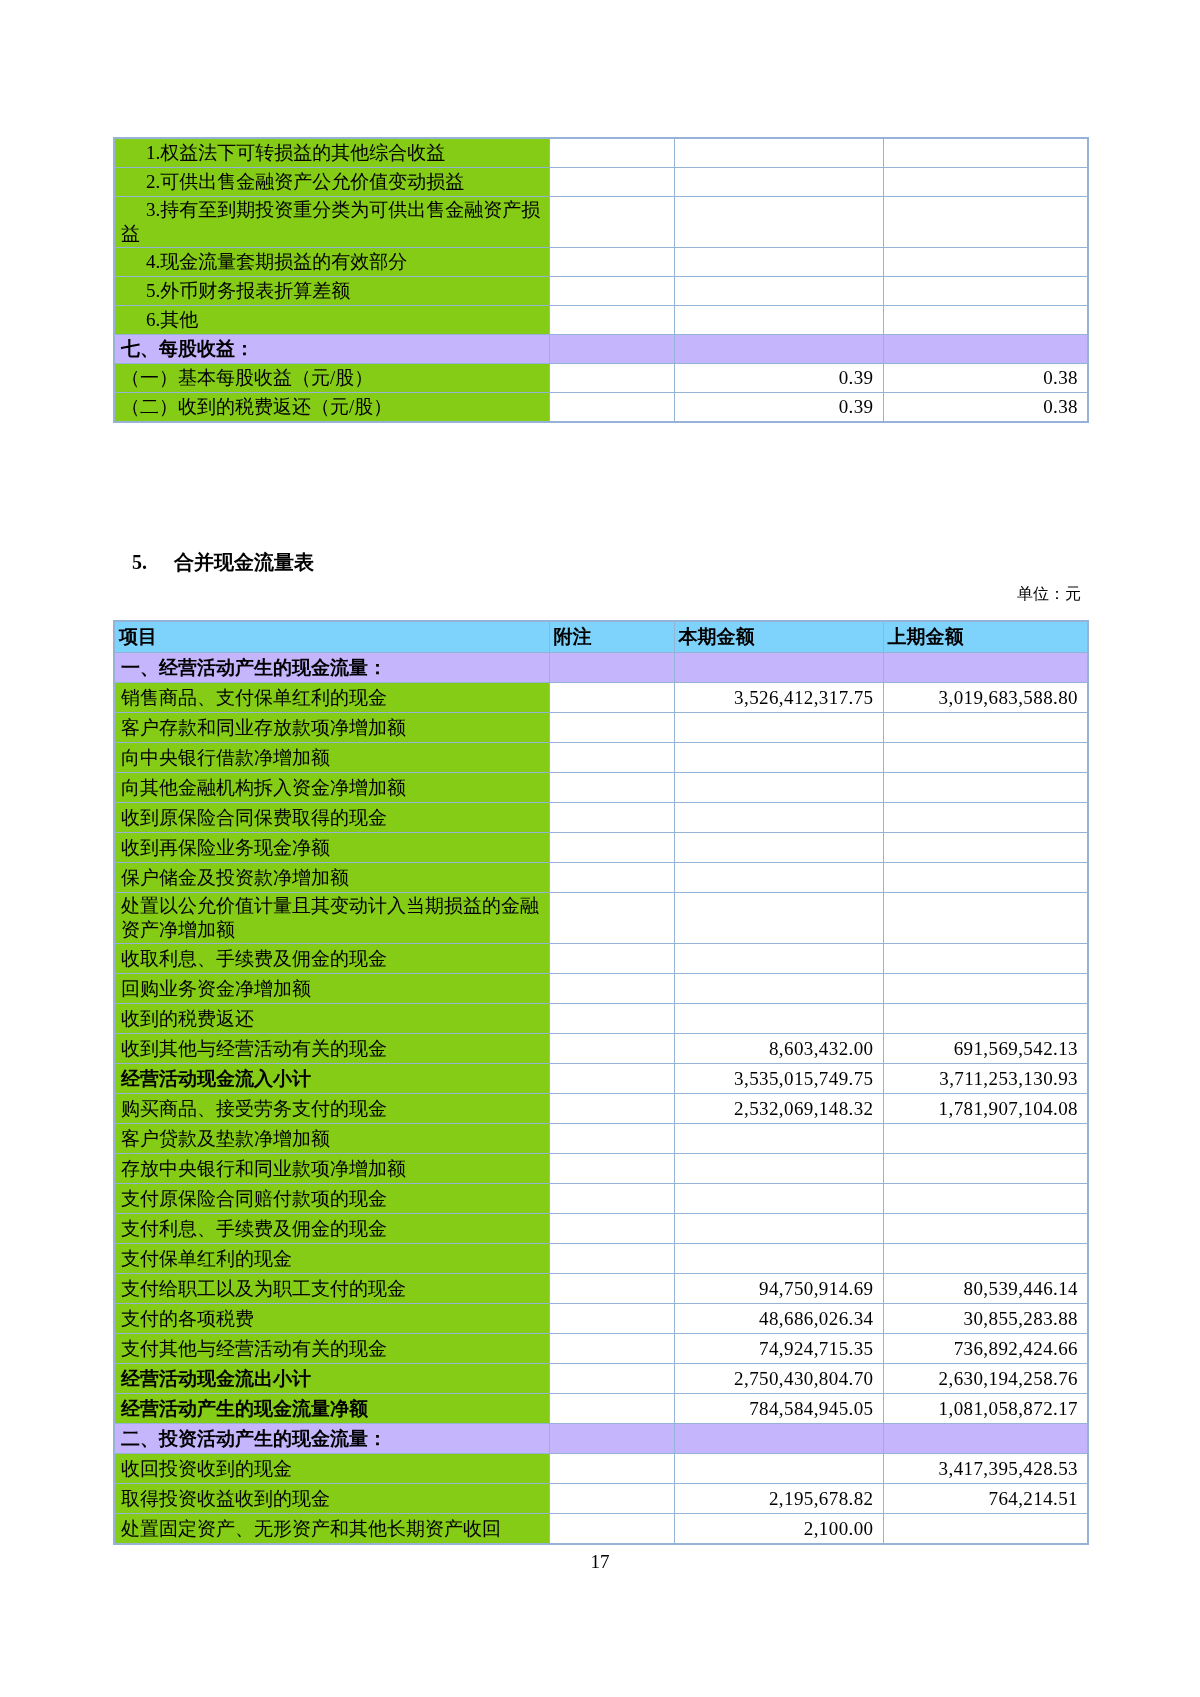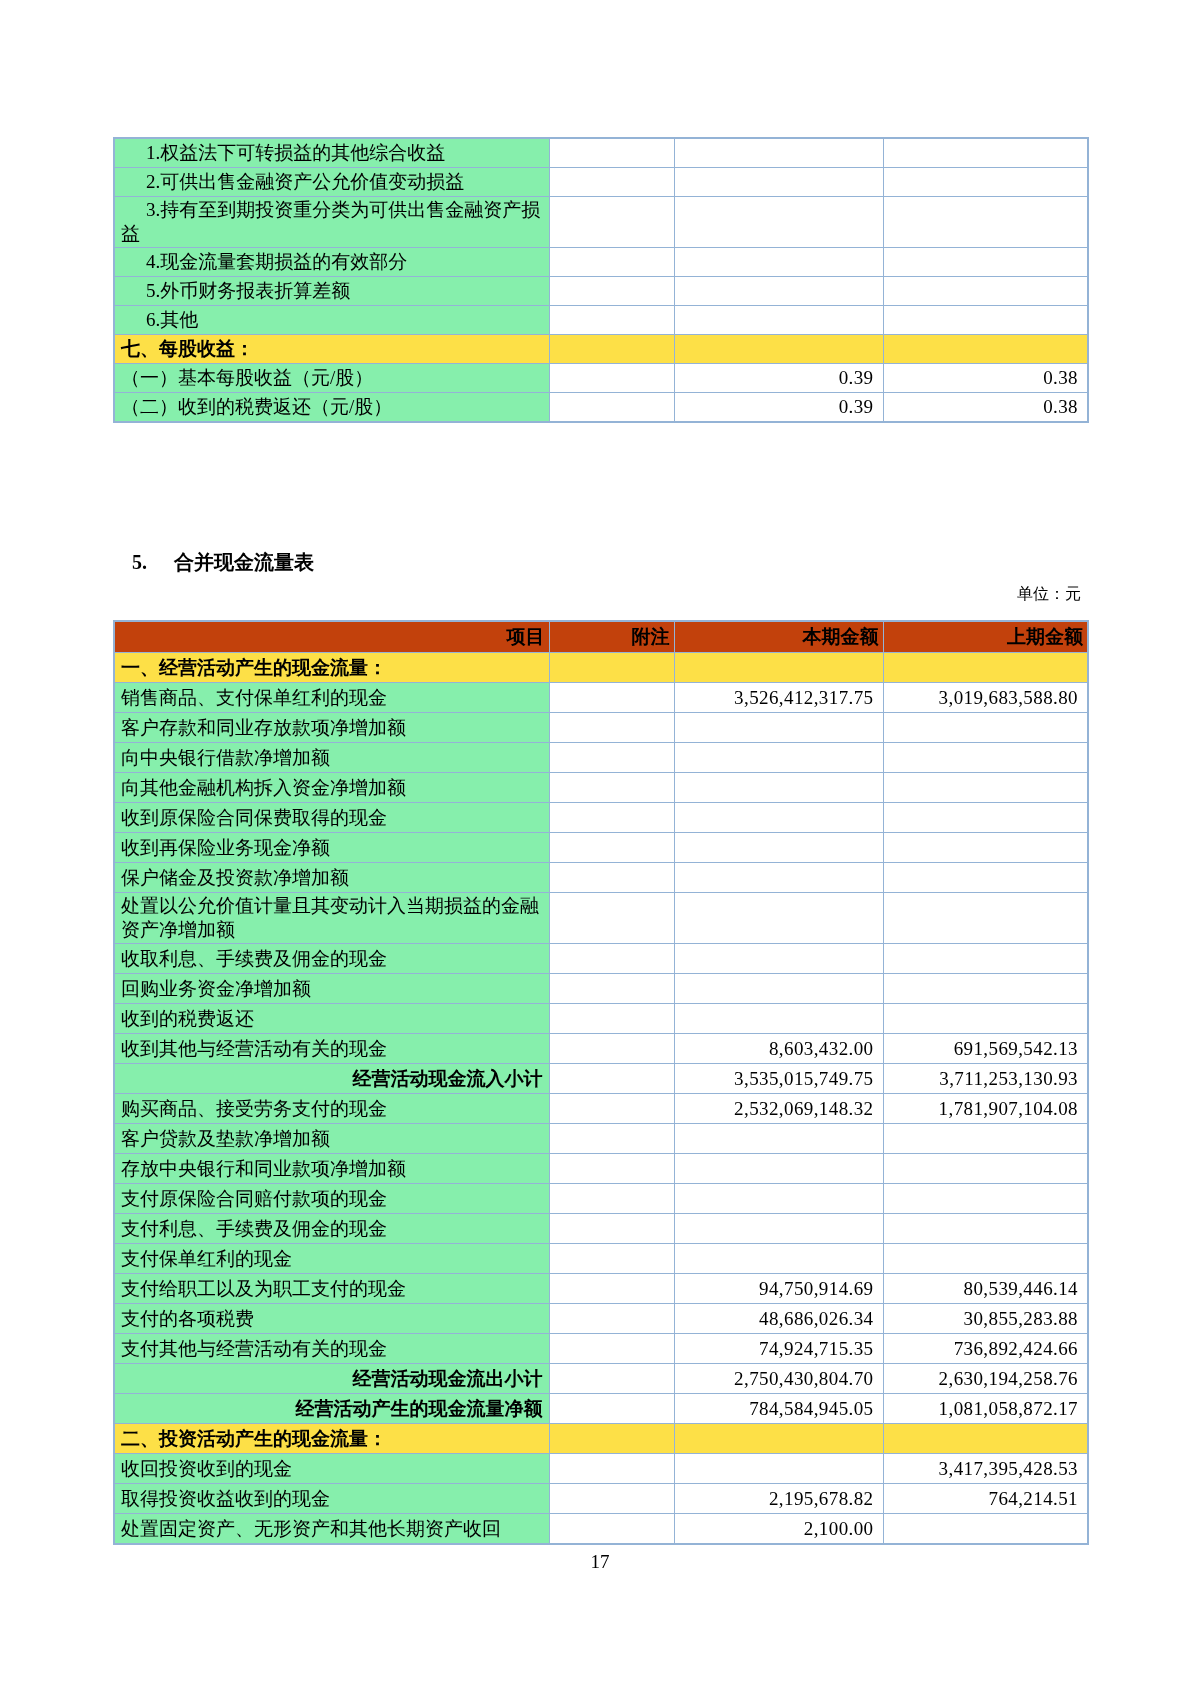--- a/index.html
+++ b/index.html
@@ -15,29 +15,29 @@
   #income-table{top:137px;}
   #cashflow-table{top:620px;}
   .fin-table td,.fin-table th{
     border:1px solid #94b3d6;
     font-size:19px;line-height:24px;
     overflow:hidden;vertical-align:middle;
   }
   #income-table td{height:26px;}
   #cashflow-table td{height:27px;}
   #cashflow-table th{
-    height:28px;background:#c2410c;font-weight:bold;text-align:right;padding:1px 4px;
-  }
-  .c-label{background:#86efac;text-align:left;padding:1px 6px;}
+    height:28px;background:#7dd3fc;font-weight:bold;text-align:left;padding:1px 4px;
+  }
+  .c-label{background:#84cc16;text-align:left;padding:1px 6px;}
   .c-note{background:#ffffff;}
   .c-num{background:#ffffff;text-align:right;padding:1px 9px 1px 2px;letter-spacing:0.4px;}
-  tr.sec td{background:#fde047;}
+  tr.sec td{background:#c4b5fd;}
   tr.sec .c-label{font-weight:bold;}
   tr.boldrow .c-label{font-weight:bold;}
-  tr.subtotal .c-label{text-align:right;font-weight:bold;}
+  tr.subtotal .c-label{text-align:left;font-weight:bold;}
   tr.indent .c-label{text-indent:25px;}
   .section-heading{
     position:absolute;left:132px;top:549px;
     font-size:20px;font-weight:bold;display:flex;gap:27px;align-items:baseline;
   }
   .unit-note{
     position:absolute;left:113px;top:584px;width:968px;
     text-align:right;font-size:16px;
   }
   .page-number{

